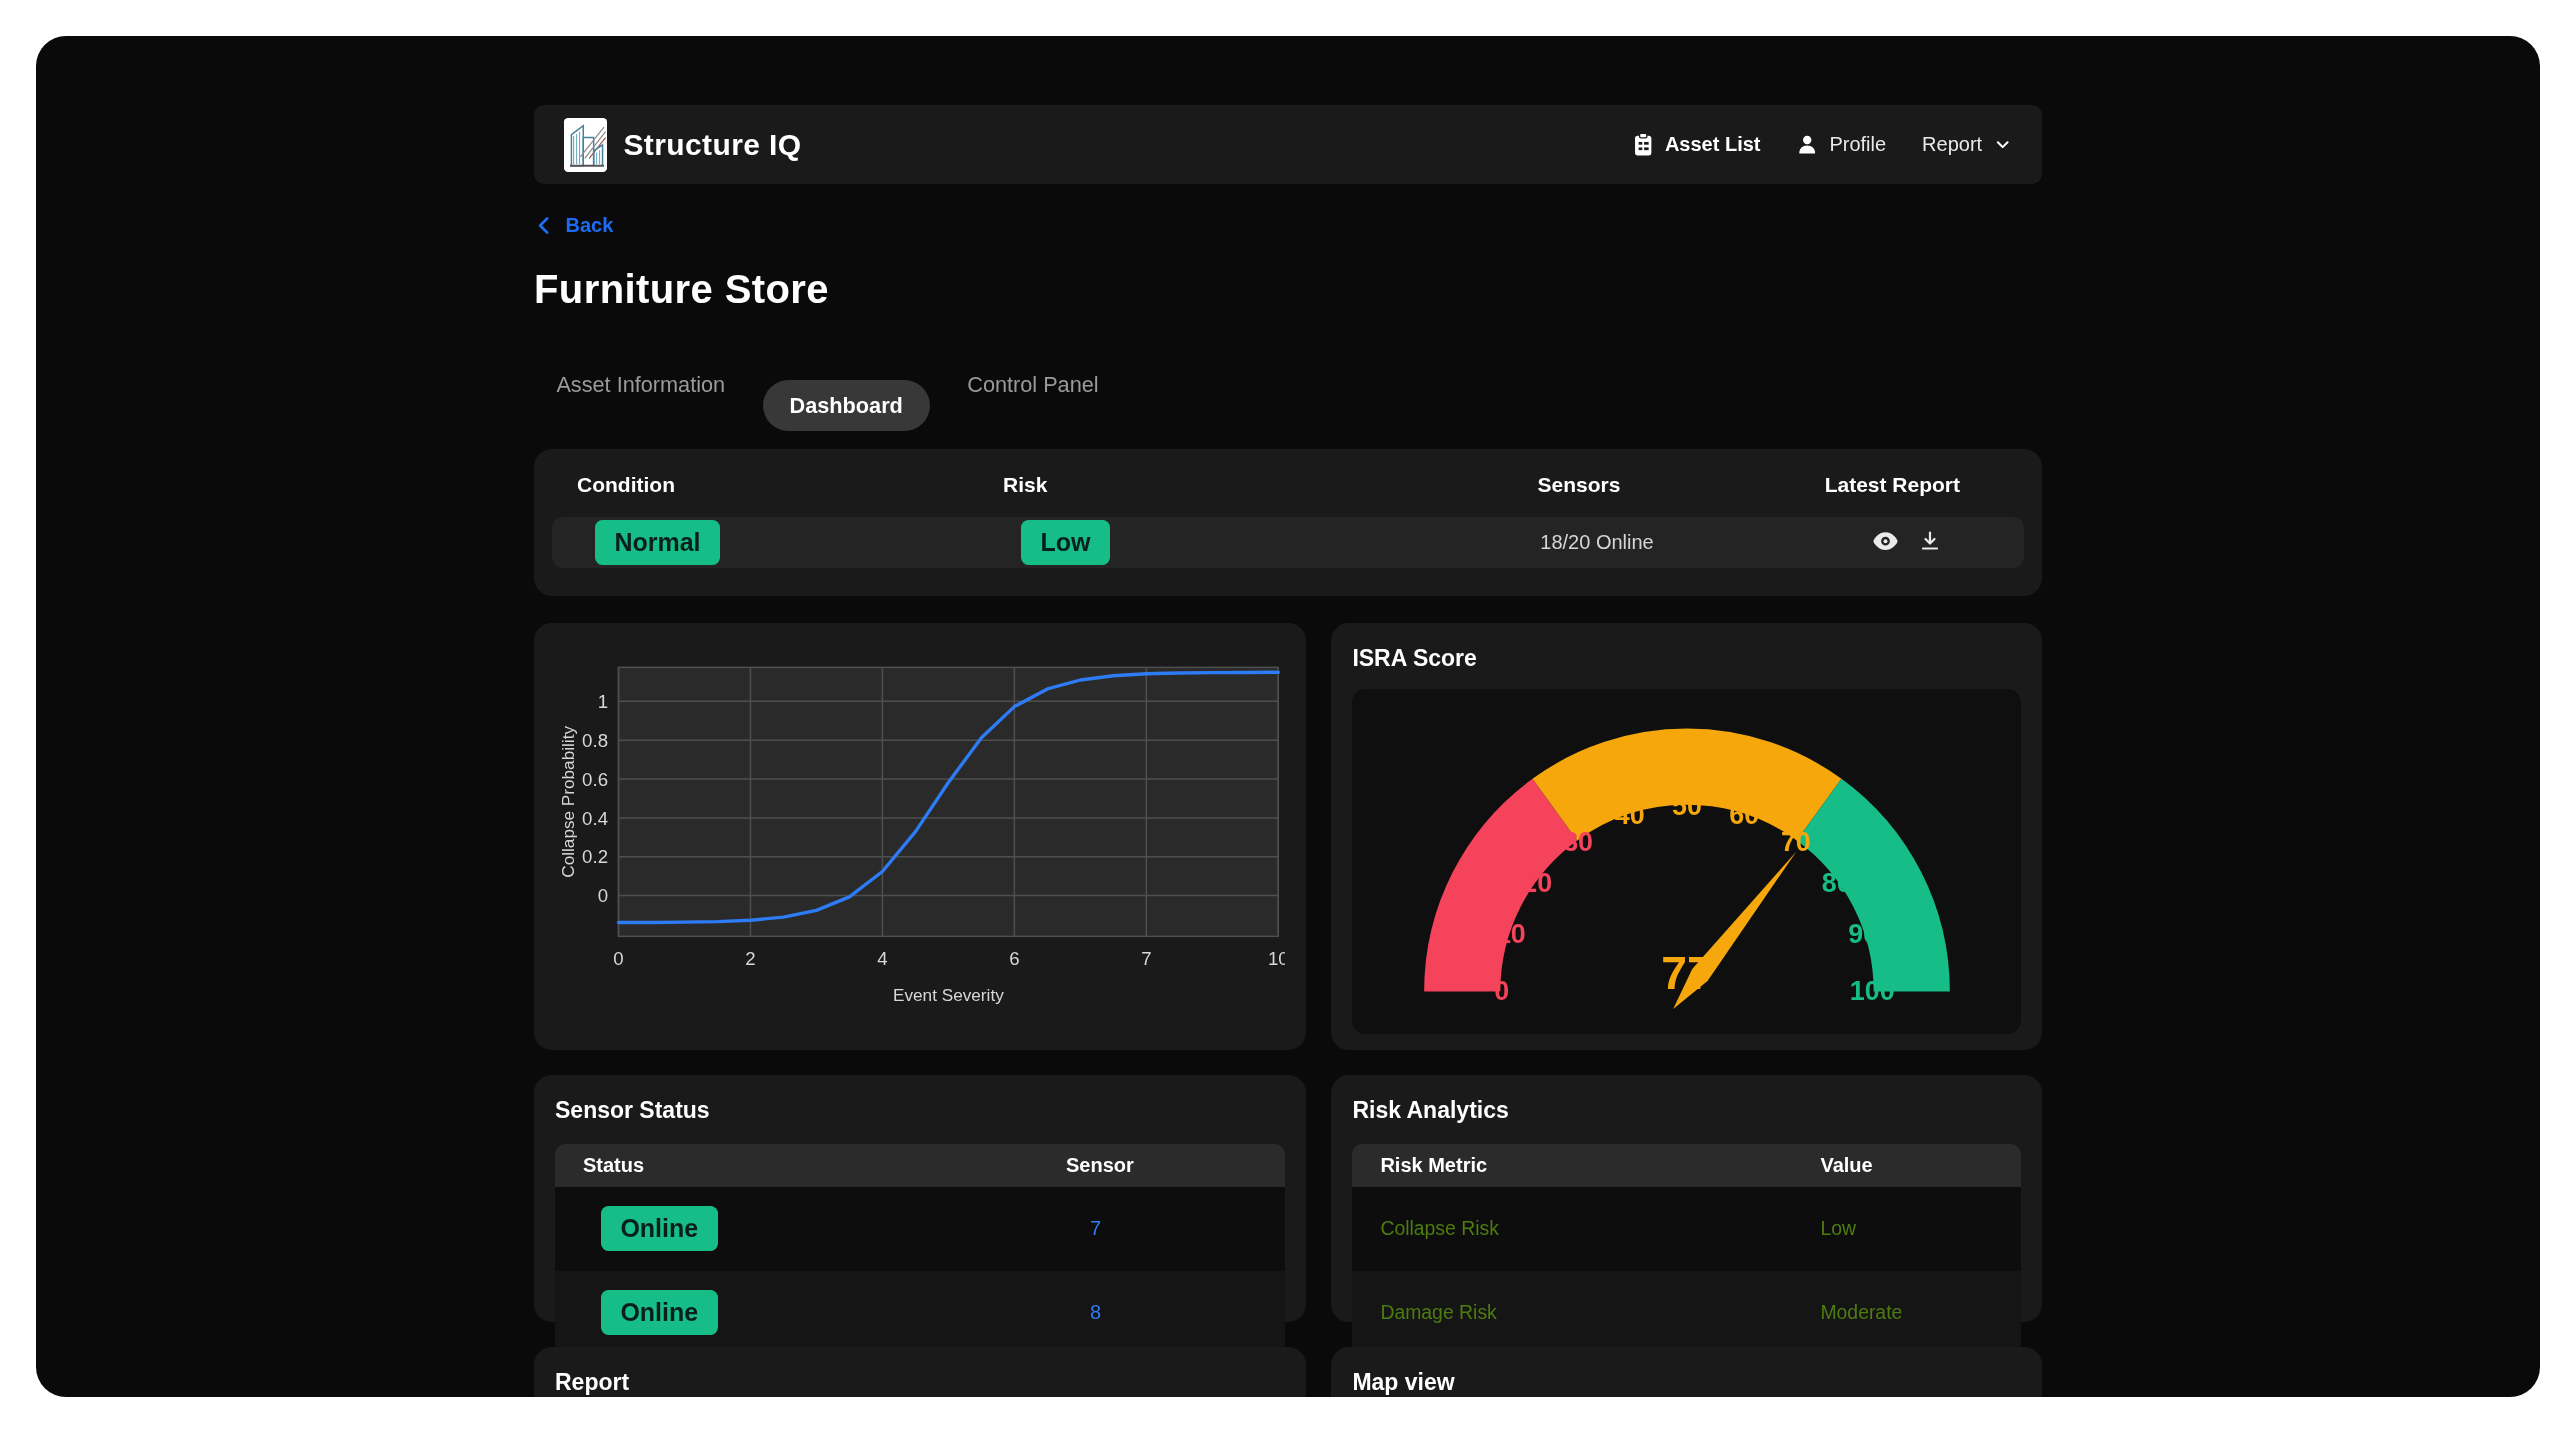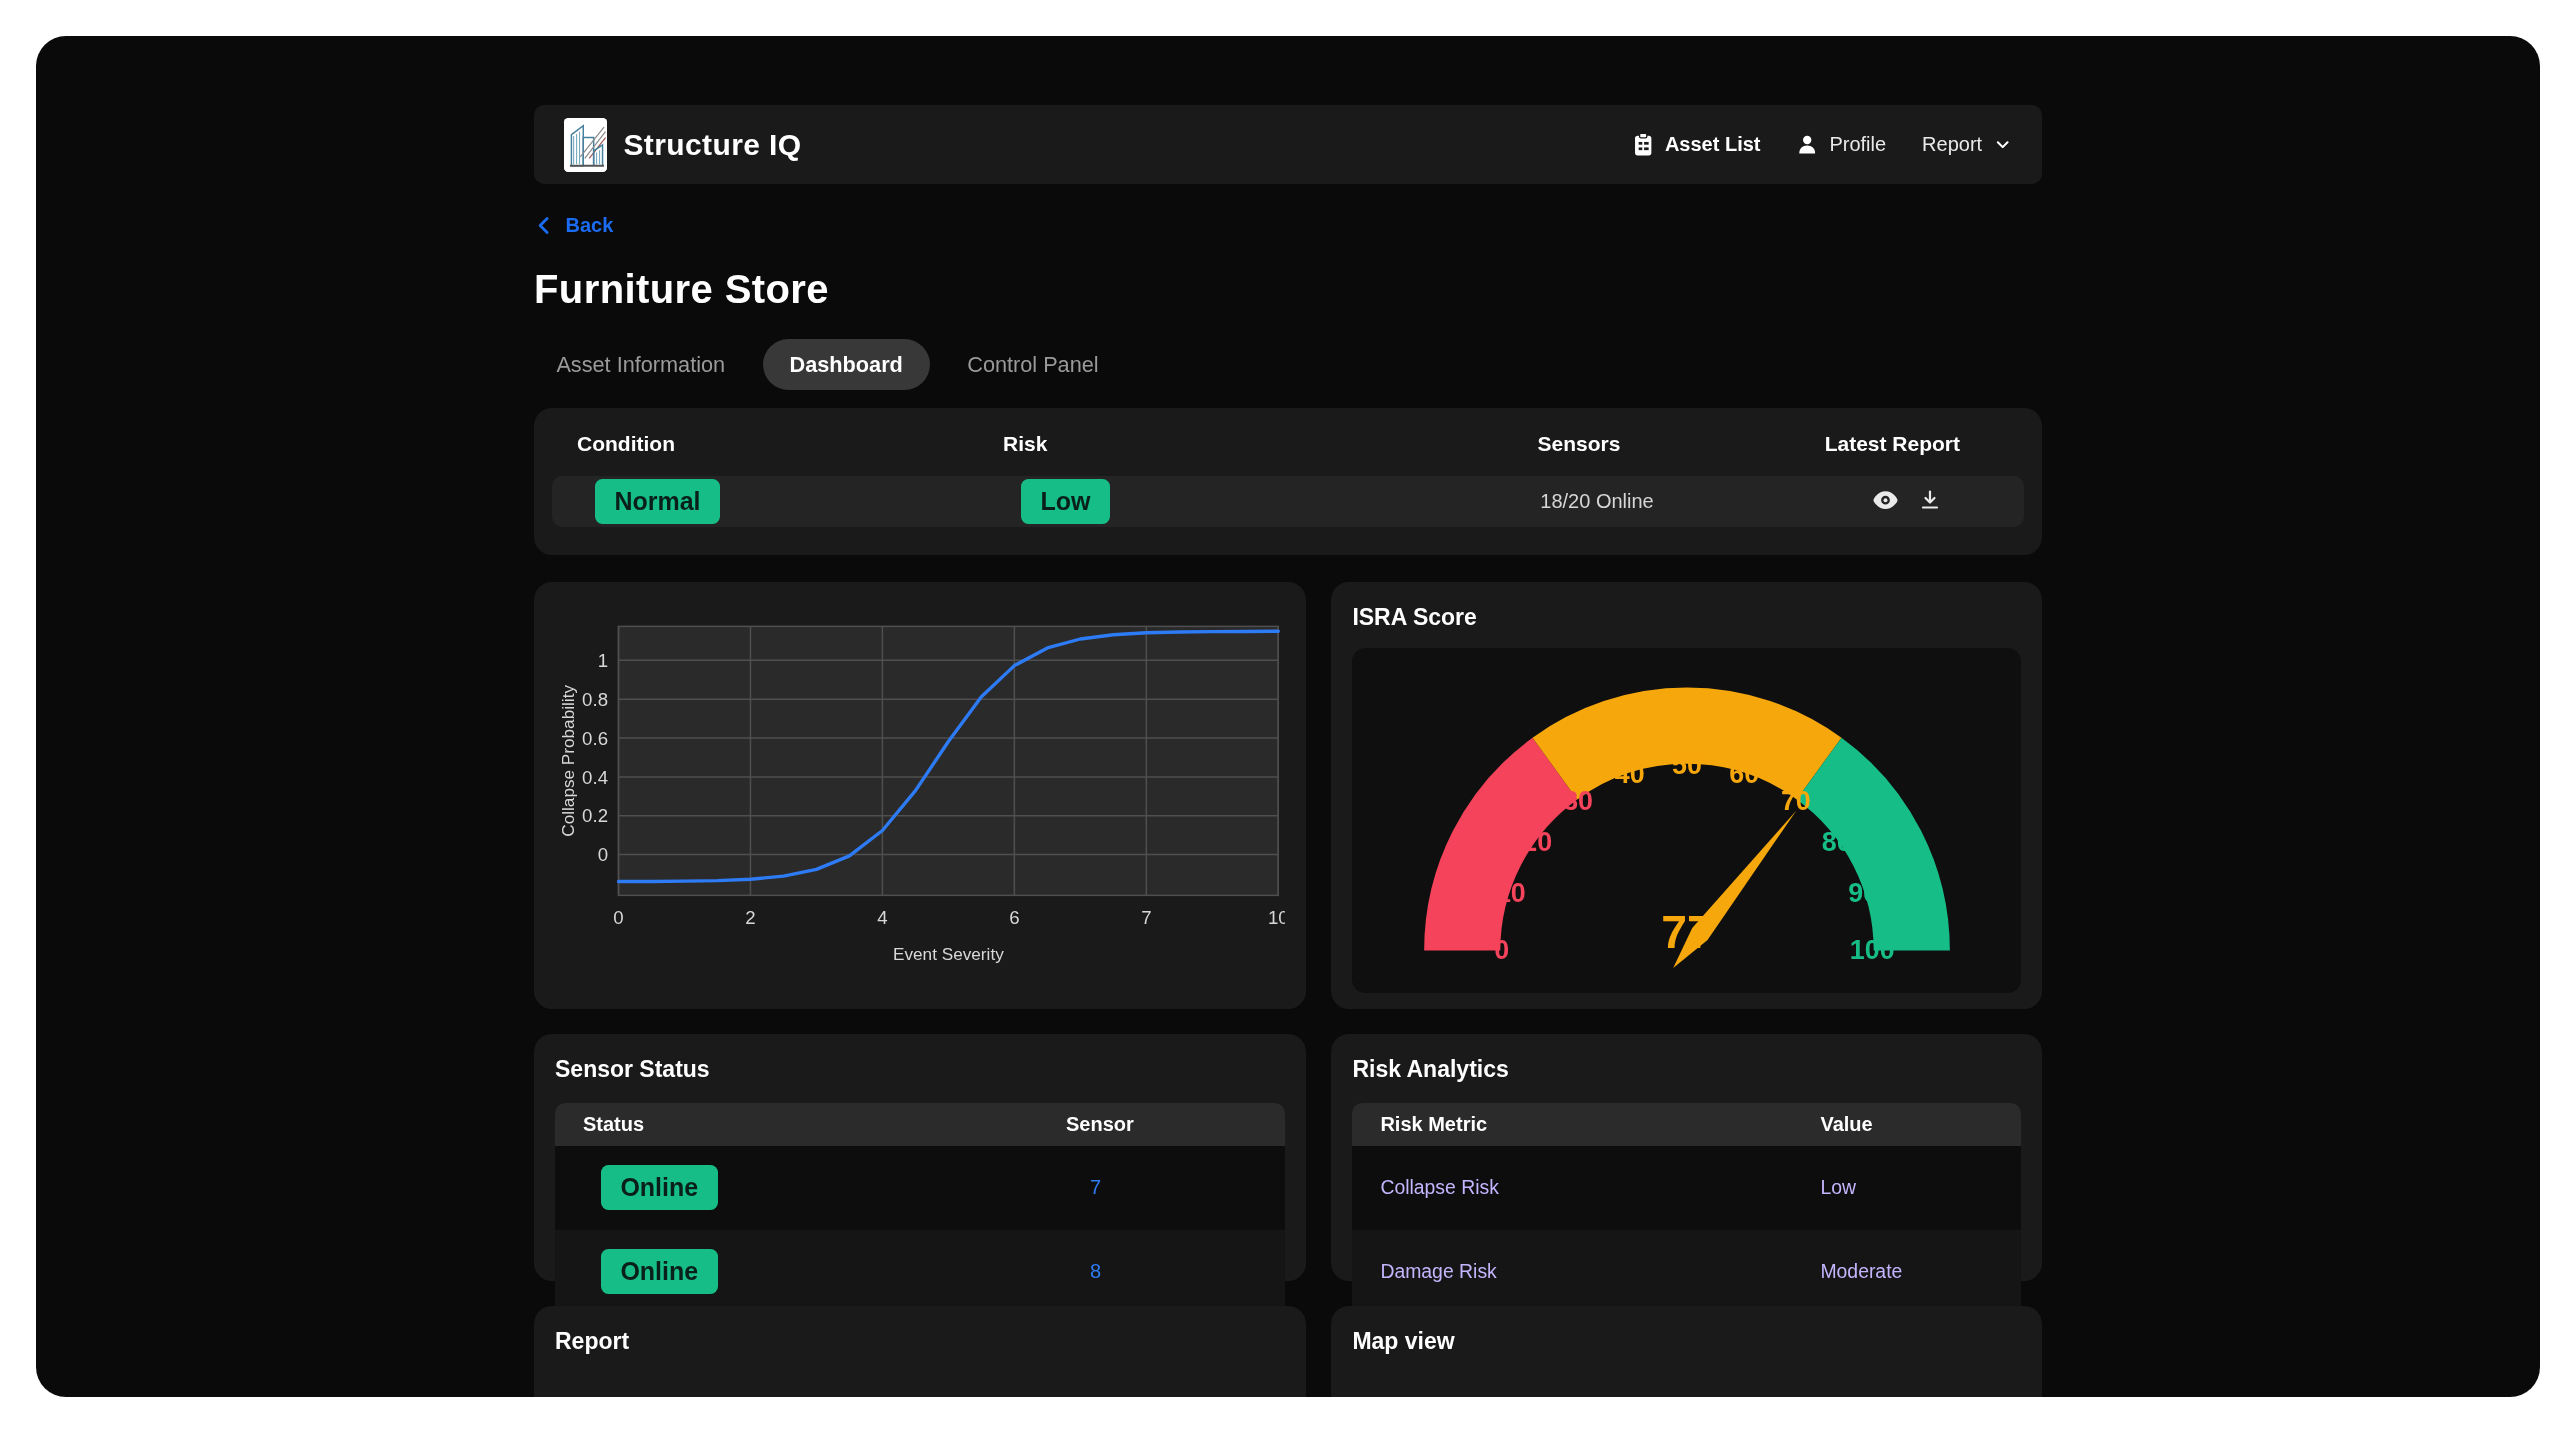--- a/index.html
+++ b/index.html
@@ -14,21 +14,21 @@
   .header-right { margin-left:auto; display:flex; align-items:center; gap:36px; }
   .hdr-item { display:flex; align-items:center; gap:10.5px; color:#e9e9e9; font-size:20px; cursor:pointer; }
   .hdr-item.bold { font-weight:bold; color:#ffffff; }
   .hdr-icon { display:flex; align-items:center; }
 
   
   .back-row { margin-top:30px; display:flex; align-items:center; gap:10.5px; color:#1b6cf2; font-size:20px; font-weight:bold; cursor:pointer; width:max-content; }
   .page-title { margin-top:30px; color:#ffffff; font-size:40px; font-weight:bold; letter-spacing:0.4px; }
   .tabs { margin-top:27px; display:flex; align-items:center; gap:15px; }
   .tab { font-size:21.7px; color:#9a9a9a; padding:12.7px 22.4px; border-radius:747px; cursor:pointer; }
-  .tab.active { background:#383838; color:#ffffff; font-weight:bold; padding:12.7px 27px; }
+  .tab.active { background:#383838; color:#ffffff; font-weight:bold; padding:12.7px 27px;margin-top:41px; }
 
   
   .card { background:#1a1a1a; border-radius:18px; }
   .summary-card { margin-top:18px; padding:24px 0 28px; }
   .summary-grid { display:grid; grid-template-columns: 418px 418px 418px 1fr; align-items:center; }
   .summary-grid .c1 { padding-left:43px; }
   .summary-grid .c2 { padding-left:51px; }
   .summary-grid .c3 { text-align:center; }
   .summary-grid .c4 { text-align:right; padding-right:82px; }
   .summary-head { color:#ffffff; font-size:21px; font-weight:bold; }
@@ -56,21 +56,21 @@
 
   
   .dtable { margin-top:19.4px; border-radius:10.5px; overflow:hidden; }
   .trow { display:grid; align-items:center; }
   .sensor-cols { grid-template-columns: 70% 30%; }
   .risk-cols { grid-template-columns: 70% 30%; }
   .thead { background:#2b2b2b; height:43px; color:#ffffff; font-size:20px; font-weight:bold; }
   .tbody-row1 { background:#0d0d0d; height:84px; }
   .tbody-row2 { background:#151515; height:84px; }
   .cell-pad { padding-left:28px; }
-  .cell-text { color:#c4b5fd; font-size:19.4px; }
+  .cell-text { color:#4d7c0f; font-size:19.4px; }
   .sensor-link { color:#2e7bf6; font-size:20px; text-decoration:none; cursor:pointer; }
 
   svg text { font-family:"Liberation Sans", sans-serif; }
 </style>
 </head>
 <body>
 
 <div class="window">
   <div class="container">
 

